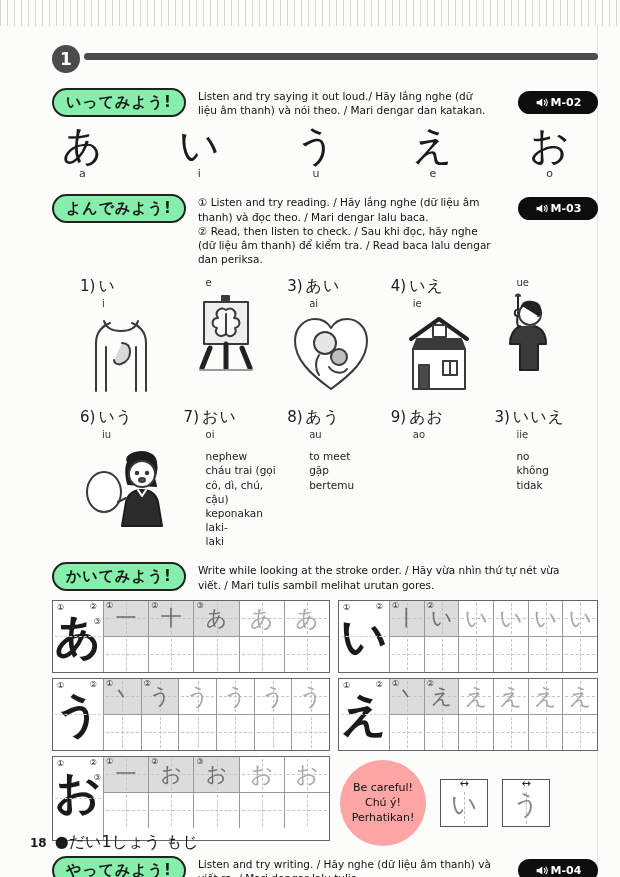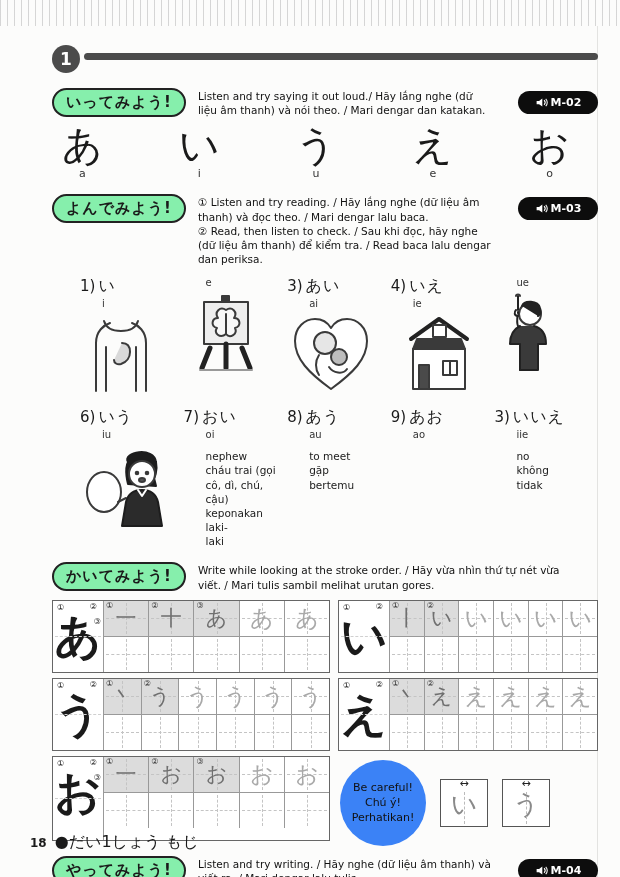--- a/index.html
+++ b/index.html
@@ -63,21 +63,21 @@
   .wbig::before{content:"";position:absolute;left:2px;right:2px;top:50%;border-top:1px dashed #d0d0d0;}
   .shade{background:#dcdcdc;}
   .stepnum{position:absolute;top:0px;left:2px;font-size:8px;color:#333;z-index:2;}
   .stepg{position:absolute;inset:0;display:flex;align-items:center;justify-content:center;
          font-size:21px;color:#6f6f6f;z-index:1;}
   .traceg{position:absolute;inset:0;display:flex;align-items:center;justify-content:center;
          font-size:23px;color:#a9a9a9;z-index:1;}
 
   
   .careful-wrap{width:258px;display:flex;align-items:center;gap:14px;padding-top:4px;}
-  .careful-circle{width:86px;height:86px;border-radius:50%;background:#3b82f6;
+  .careful-circle{width:86px;height:86px;border-radius:50%;background:#fca5a5;
         display:flex;align-items:center;justify-content:center;text-align:center;
         font-size:11px;line-height:1.4;color:#111;}
   .cbox{width:46px;height:46px;border:1.5px solid #555;position:relative;background:#fff;}
   .cbox::after{content:"";position:absolute;top:12px;bottom:2px;left:50%;border-left:1px dashed #bbb;}
   .cbox .arrow{position:absolute;top:-1px;left:3px;right:3px;text-align:center;font-size:11px;color:#222;line-height:10px;}
   .cbox .ck{position:absolute;inset:4px 0 0 0;display:flex;align-items:center;justify-content:center;
         font-size:26px;color:#8a8a8a;}
   .footer{position:absolute;left:30px;bottom:24px;font-size:12px;display:flex;align-items:center;gap:8px;}
   .footer .pno{font-weight:bold;}
   .footer .chap{font-size:16px;}

